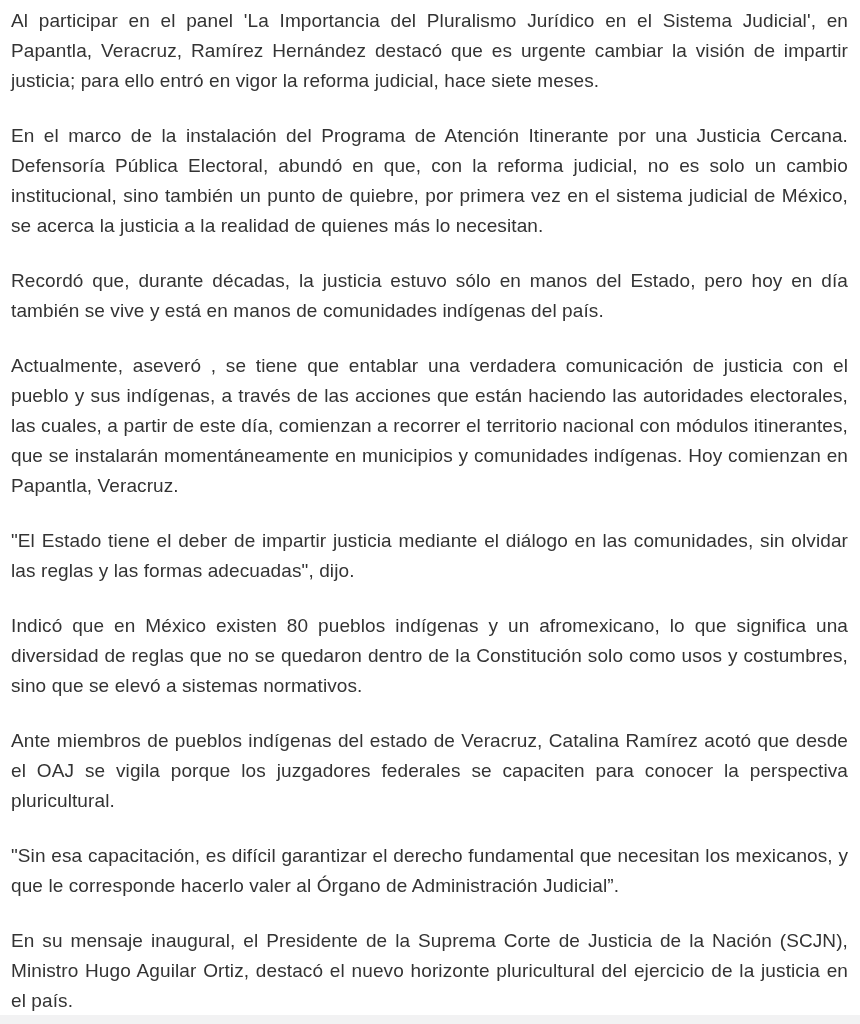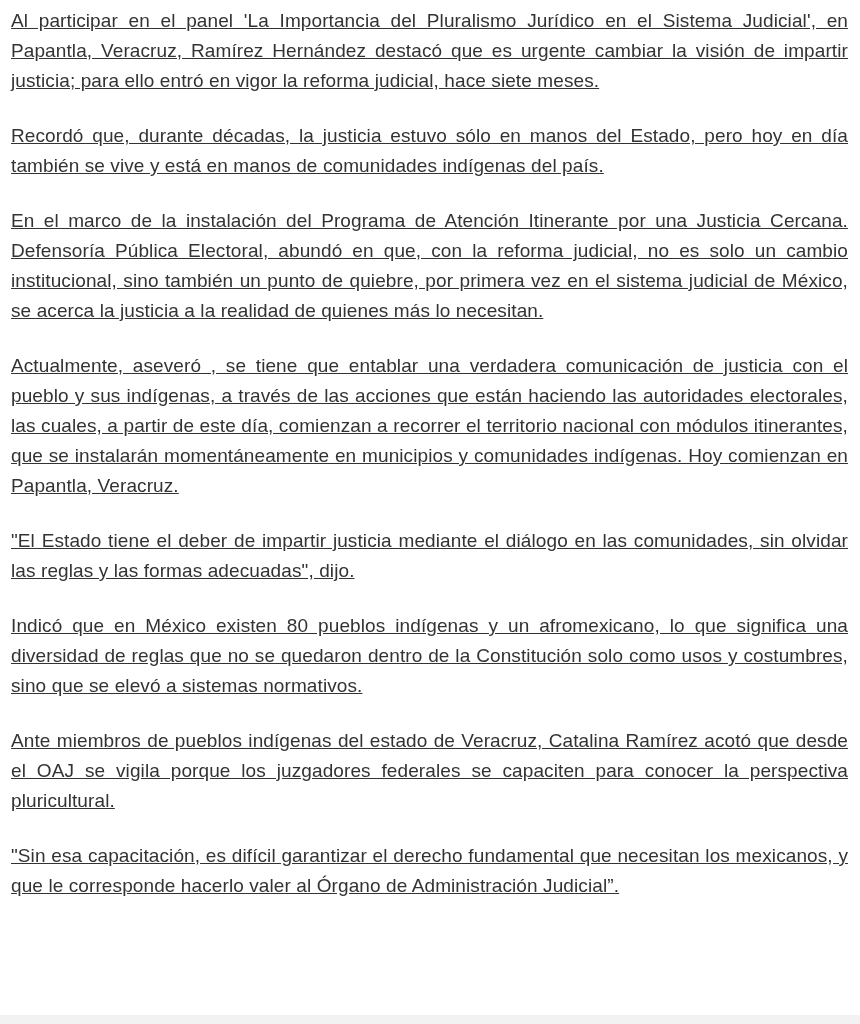--- a/index.html
+++ b/index.html
@@ -24,38 +24,38 @@
     padding: 6px 12px 0 11px;
     width: 860px;
   }
   .article p {
     margin: 0 0 25px 0;
     font-size: 19px;
     line-height: 30px;
     color: var(--text_color);
     text-align: justify;
     letter-spacing: 0.1px;
-    text-decoration: underline;
   }
   .bottom-strip {
     position: absolute;
     left: 0;
     bottom: 0;
     width: 860px;
     height: 9px;
     background: var(--footer_strip_color);
   }
 </style>
 </head>
 <body>
 
 <main class="article">
   <p>Al participar en el panel 'La Importancia del Pluralismo Jurídico en el Sistema Judicial', en Papantla, Veracruz, Ramírez Hernández destacó que es urgente cambiar la visión de impartir justicia; para ello entró en vigor la reforma judicial, hace siete meses.</p>
+  <p>En el marco de la instalación del Programa de Atención Itinerante por una Justicia Cercana. Defensoría Pública Electoral, abundó en que, con la reforma judicial, no es solo un cambio institucional, sino también un punto de quiebre, por primera vez en el sistema judicial de México, se acerca la justicia a la realidad de quienes más lo necesitan.</p>
   <p>Recordó que, durante décadas, la justicia estuvo sólo en manos del Estado, pero hoy en día también se vive y está en manos de comunidades indígenas del país.</p>
-  <p>En el marco de la instalación del Programa de Atención Itinerante por una Justicia Cercana. Defensoría Pública Electoral, abundó en que, con la reforma judicial, no es solo un cambio institucional, sino también un punto de quiebre, por primera vez en el sistema judicial de México, se acerca la justicia a la realidad de quienes más lo necesitan.</p>
   <p>Actualmente, aseveró , se tiene que entablar una verdadera comunicación de justicia con el pueblo y sus indígenas, a través de las acciones que están haciendo las autoridades electorales, las cuales, a partir de este día, comienzan a recorrer el territorio nacional con módulos itinerantes, que se instalarán momentáneamente en municipios y comunidades indígenas. Hoy comienzan en Papantla, Veracruz.</p>
   <p>"El Estado tiene el deber de impartir justicia mediante el diálogo en las comunidades, sin olvidar las reglas y las formas adecuadas", dijo.</p>
   <p>Indicó que en México existen 80 pueblos indígenas y un afromexicano, lo que significa una diversidad de reglas que no se quedaron dentro de la Constitución solo como usos y costumbres, sino que se elevó a sistemas normativos.</p>
   <p>Ante miembros de pueblos indígenas del estado de Veracruz, Catalina Ramírez acotó que desde el OAJ se vigila porque los juzgadores federales se capaciten para conocer la perspectiva pluricultural.</p>
   <p>"Sin esa capacitación, es difícil garantizar el derecho fundamental que necesitan los mexicanos, y que le corresponde hacerlo valer al Órgano de Administración Judicial”.</p>
+  <p>En su mensaje inaugural, el Presidente de la Suprema Corte de Justicia de la Nación (SCJN), Ministro Hugo Aguilar Ortiz, destacó el nuevo horizonte pluricultural del ejercicio de la justicia en el país.</p>
 </main>
 
 <div class="bottom-strip"></div>
 
 </body></html>

